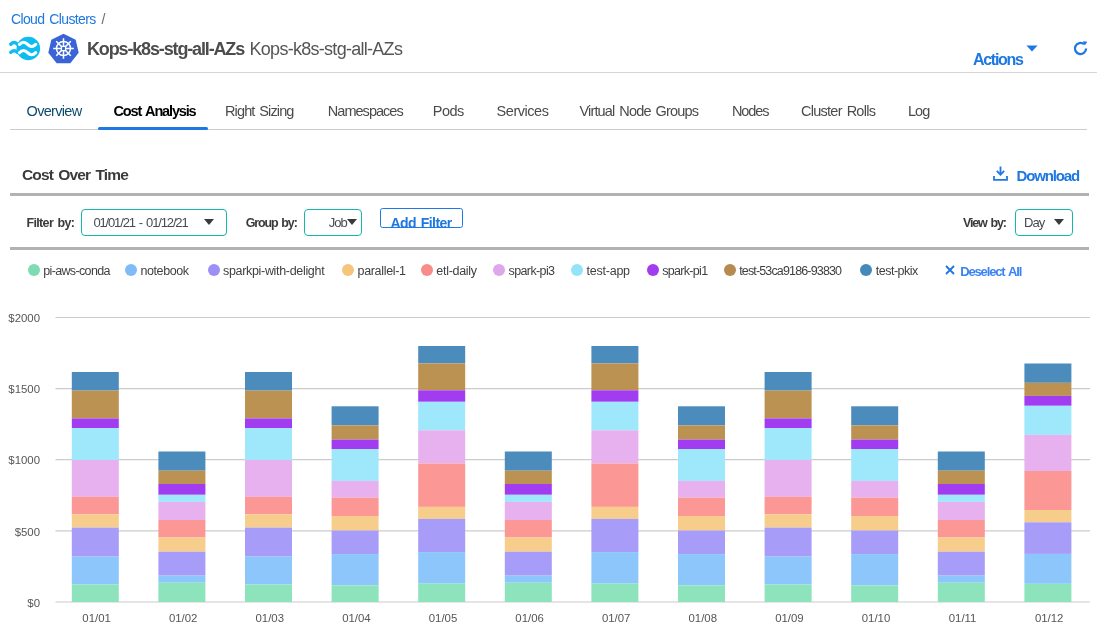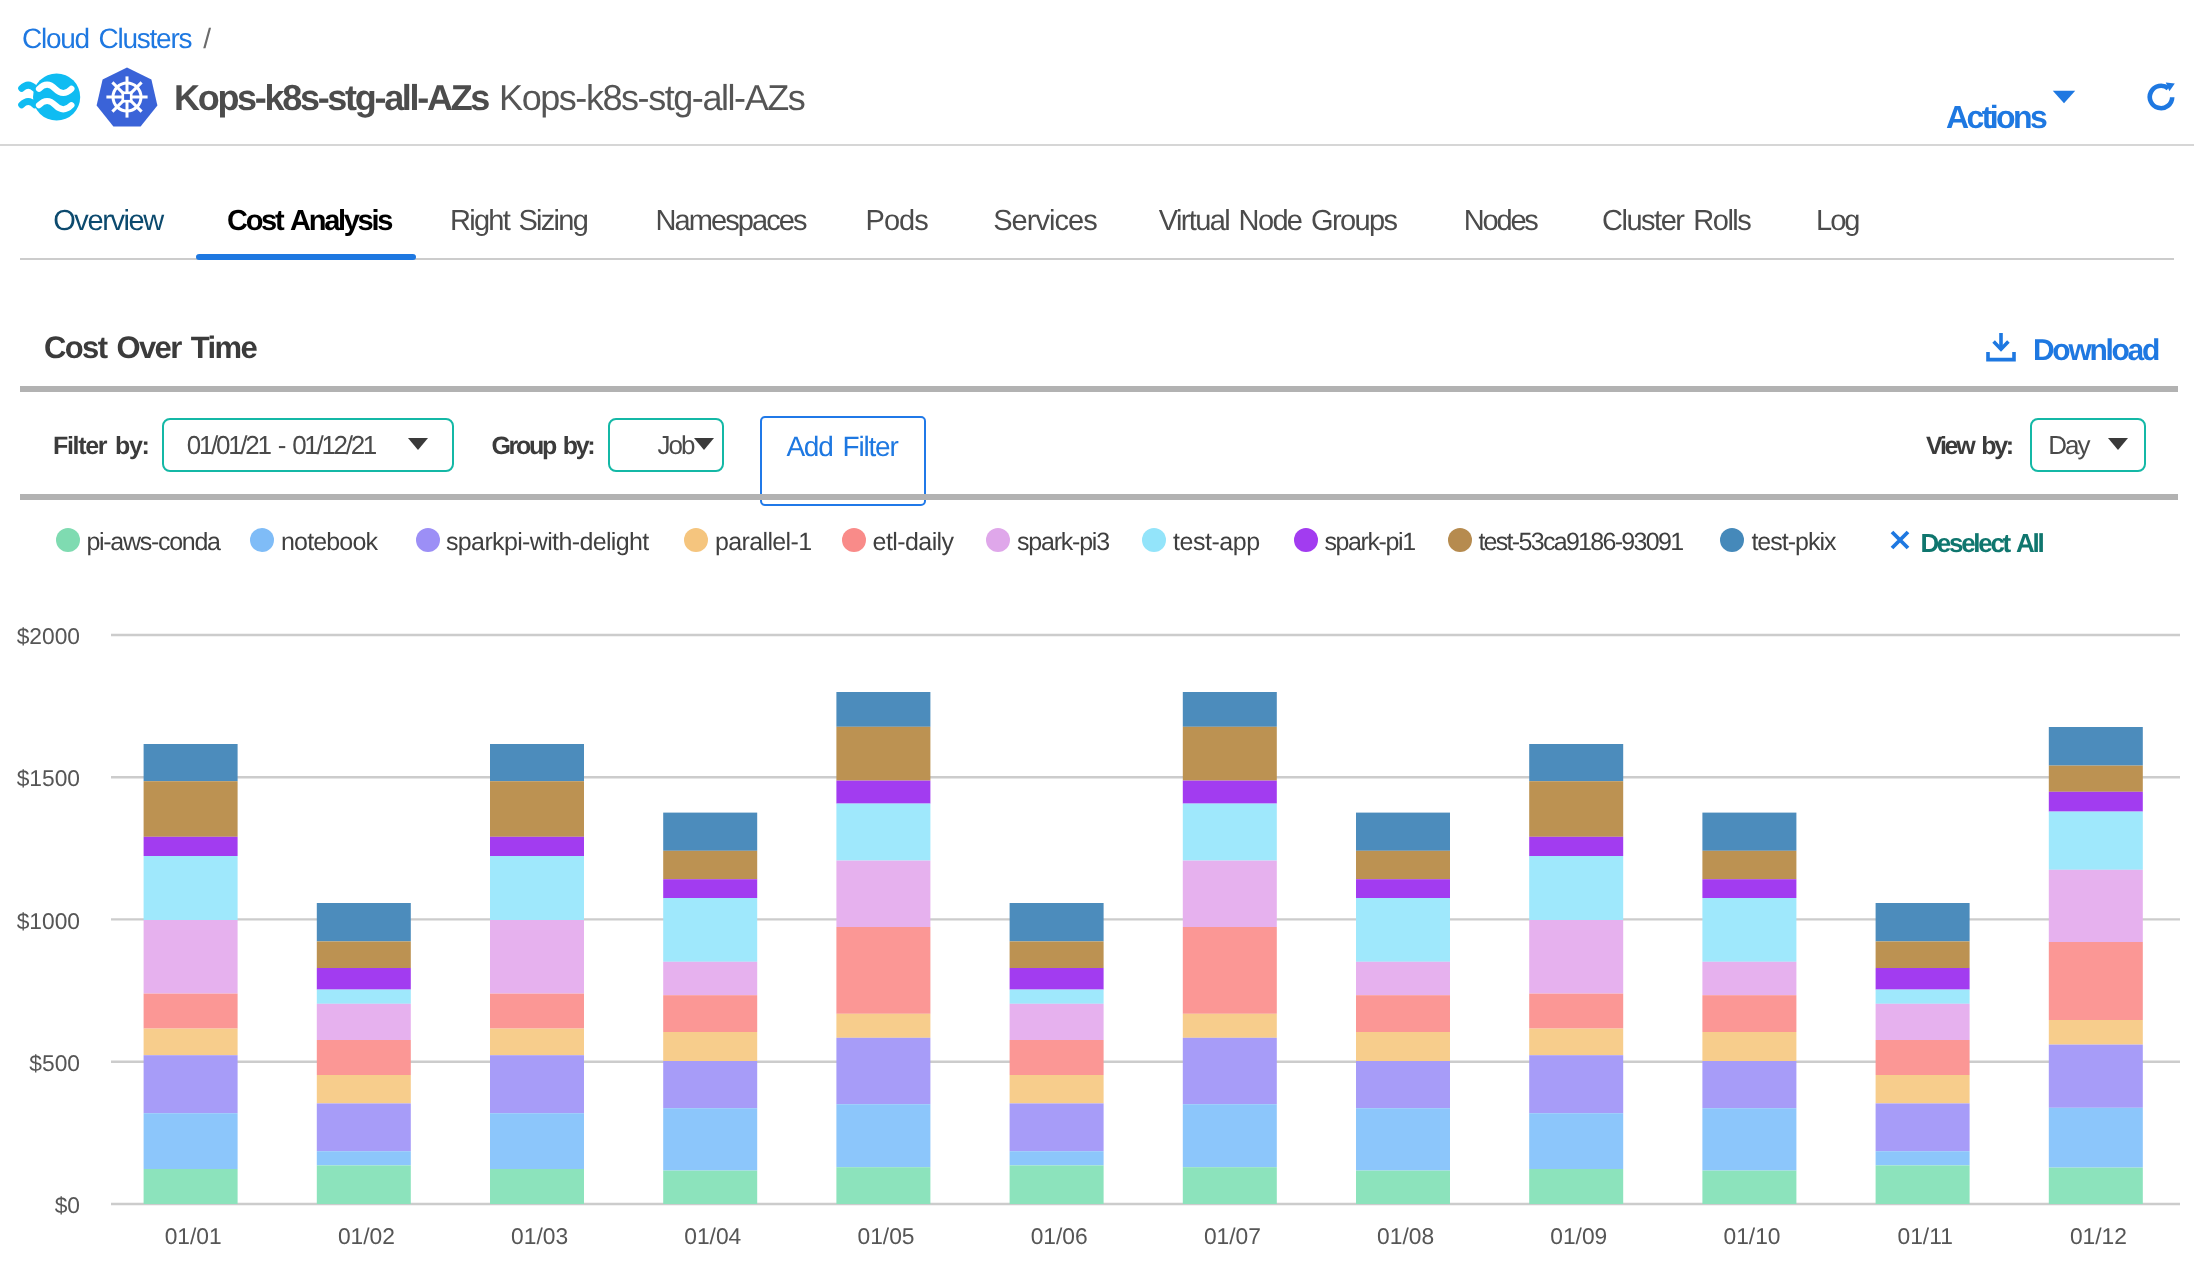--- a/index.html
+++ b/index.html
@@ -9,21 +9,21 @@
 #title { left:87px; top:40px; font-size:18px; font-weight:bold; color:#4c4c4c; white-space:nowrap; line-height:1.1; }
 #actions { left:973px; top:40.3px; font-size:16px; font-weight:bold; color:#1e78e1; line-height:1;margin-top:12px; }
 #hdiv { position:absolute; left:0; right:0; top:72px; height:1px; background:#d6d6d6; }
 #tabdiv { position:absolute; left:10px; right:10px; top:128.5px; height:1px; background:#ccc; }
 #underline { position:absolute; left:98px; width:109.7px; top:127.4px; height:2.6px; background:#1e78e1; border-radius:2px; }
 #cot { left:22px; top:166.5px; font-size:15.5px; font-weight:bold; color:#3b3b3b; line-height:1; }
 #dl { left:1016.5px; top:167.5px; font-size:15px; font-weight:bold; color:#1e78e1; line-height:1; }
 .flbl { position:absolute; font-size:12.5px; font-weight:bold; color:#3b3b3b; top:217px; line-height:1; }
 .sel { position:absolute; top:208.5px; height:27px; background:#fff; border:1px solid #14b8a6; border-radius:4px; font-size:13px; color:#4a4a4a; display:flex; align-items:center; white-space:nowrap; }
 .caret { width:0; height:0; border-left:5.5px solid transparent; border-right:5.5px solid transparent; border-top:6px solid #3a3a3a; margin-left:auto; }
-#addf { position:absolute; left:379.5px; top:208px; width:83px; height:45px; border:1px solid #2079e8; border-radius:2.5px; background:#fff; color:#1e78e1; font-size:14px; font-weight:normal; text-align:center; line-height:28.5px; }
+#addf { position:absolute; left:379.5px; top:208px; width:83px; height:20px; border:1px solid #2079e8; border-radius:2.5px; background:#fff; color:#1e78e1; font-size:14px; font-weight:bold; text-align:center; line-height:28.5px; }
 .litem { position:absolute; top:263px; display:flex; align-items:center; }
 .dot { width:12px; height:12px; border-radius:50%; display:inline-block; flex:none; }
 .llab { font-size:12.5px; color:#3f3f3f; margin-left:3.5px; position:relative; top:0.5px; }
 .axlbl { font-size:11.4px; fill:#565656; font-family:"Liberation Sans", sans-serif; }
 svg { position:absolute; left:0; top:0; }
 </style></head>
 <body>
 <div class="abs" id="crumb"><span style="letter-spacing:-0.63px;word-spacing:1.6px;color:#1e78e1;text-align:right;">Cloud Clusters</span><span style="color:#6b6b6b;margin-left:6px">/</span></div>
 
 <svg width="32" height="26" style="left:9px;top:36px" viewBox="0 0 32 26">
@@ -124,31 +124,31 @@
 <div class="litem" style="left:571px">
     <span class="dot" style="background:#93e4fa"></span>
     <span class="llab" style="letter-spacing:-0.23px;">test-app</span>
   </div>
 <div class="litem" style="left:646.7px">
     <span class="dot" style="background:#a23cf0"></span>
     <span class="llab" style="letter-spacing:-0.69px;">spark-pi1</span>
   </div>
 <div class="litem" style="left:723.7px">
     <span class="dot" style="background:#b68b4f"></span>
-    <span class="llab" style="letter-spacing:-0.85px;">test-53ca9186-93091</span>
+    <span class="llab" style="letter-spacing:-0.85px;">test-53ca9186-93830</span>
   </div>
 <div class="litem" style="left:860.2px">
     <span class="dot" style="background:#4589ba"></span>
     <span class="llab" style="letter-spacing:-0.49px;">test-pkix</span>
   </div>
 
 <svg width="10" height="10" style="left:944.8px;top:264.5px" viewBox="0 0 10 10">
     <path d="M1 1 L9 9 M9 1 L1 9" stroke="#1e78e1" stroke-width="1.9"></path>
   </svg>
-<div class="abs" style="left:960.2px;top:264.5px;font-size:13px;font-weight:bold;color:#0f766e;line-height:1;letter-spacing:-1.15px;word-spacing:1.6px;">Deselect All</div>
+<div class="abs" style="left:960.2px;top:264.5px;font-size:13px;font-weight:bold;color:#3b82f6;line-height:1;letter-spacing:-1.15px;word-spacing:1.6px;">Deselect All</div>
 
 <svg width="1097" height="634" viewBox="0 0 1097 634">
 <line x1="55.5" y1="317.5" x2="1090" y2="317.5" stroke="#cccccc" stroke-width="1.2"></line>
 <line x1="55.5" y1="388.6" x2="1090" y2="388.6" stroke="#cccccc" stroke-width="1.2"></line>
 <line x1="55.5" y1="459.7" x2="1090" y2="459.7" stroke="#cccccc" stroke-width="1.2"></line>
 <line x1="55.5" y1="530.9" x2="1090" y2="530.9" stroke="#cccccc" stroke-width="1.2"></line>
 <line x1="55.5" y1="602" x2="1090" y2="602" stroke="#cccccc" stroke-width="1.2"></line>
 <text x="40" y="322.1" text-anchor="end" class="axlbl">$2000</text>
 <text x="40" y="393.2" text-anchor="end" class="axlbl">$1500</text>
 <text x="40" y="464.3" text-anchor="end" class="axlbl">$1000</text>

